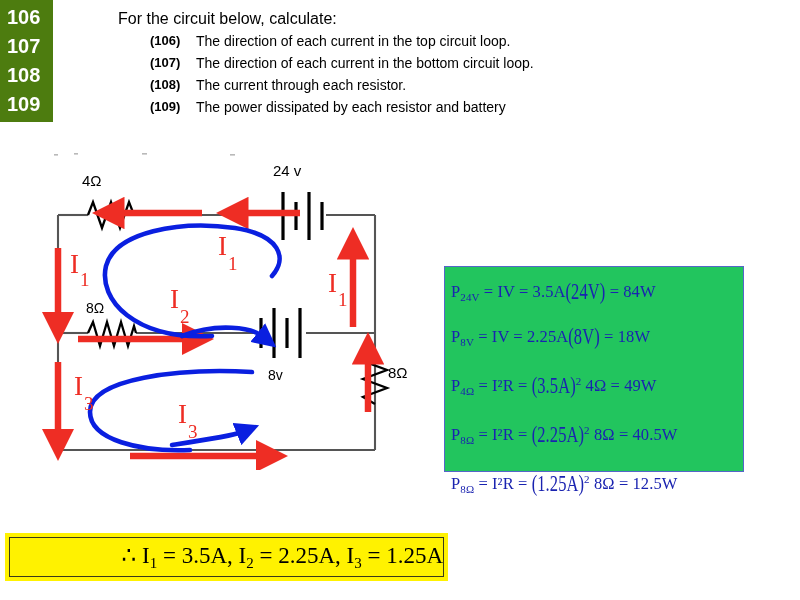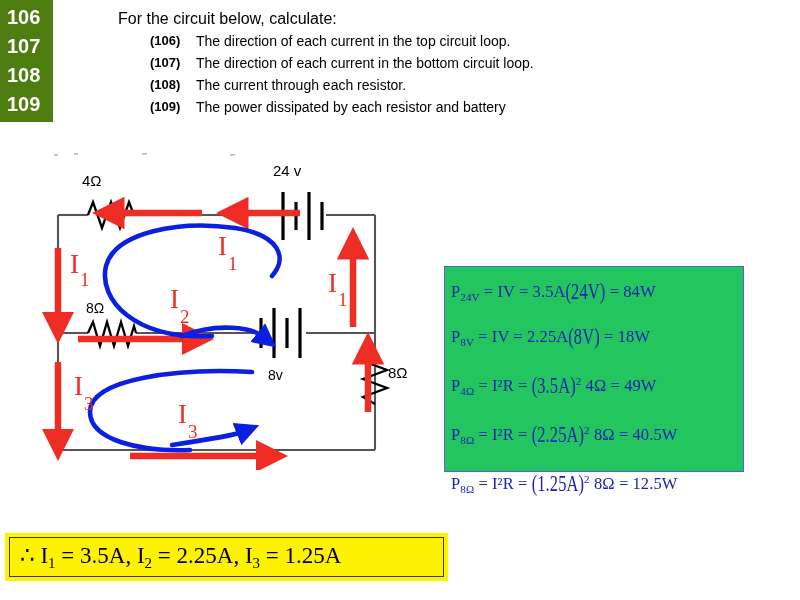--- a/index.html
+++ b/index.html
@@ -125,20 +125,21 @@
     padding: 4px;
   }
   #answer-inner {
     width: 100%;
     height: 100%;
     border: 1.6px solid #3a3a1a;
     box-sizing: border-box;
     display: flex;
     align-items: center;
     padding-left: 10px;
+    justify-content: flex-end;
   }
   #answer-text {
     font-family: "Liberation Serif", serif;
     font-size: 23px;
     color: #000000;
     white-space: nowrap;
   }
   #answer-text sub {
     font-size: 15px;
     vertical-align: -5px;

